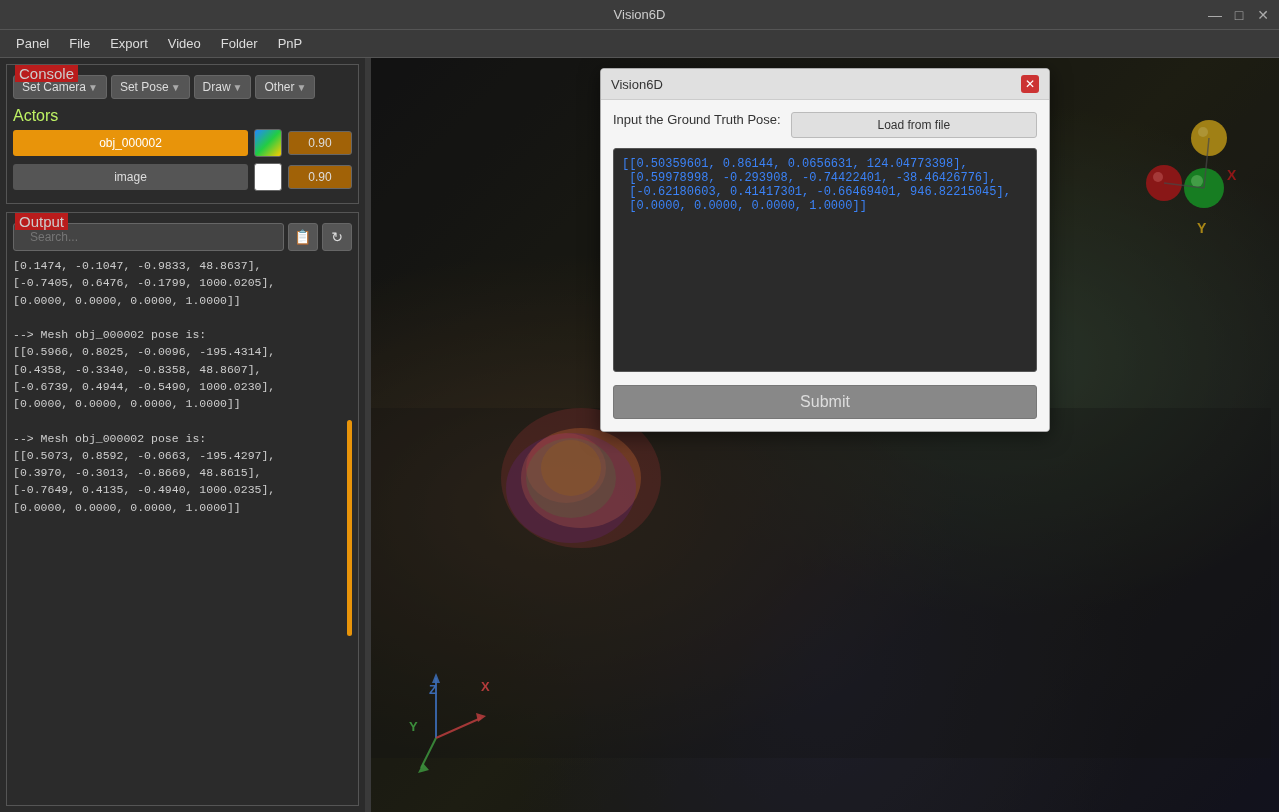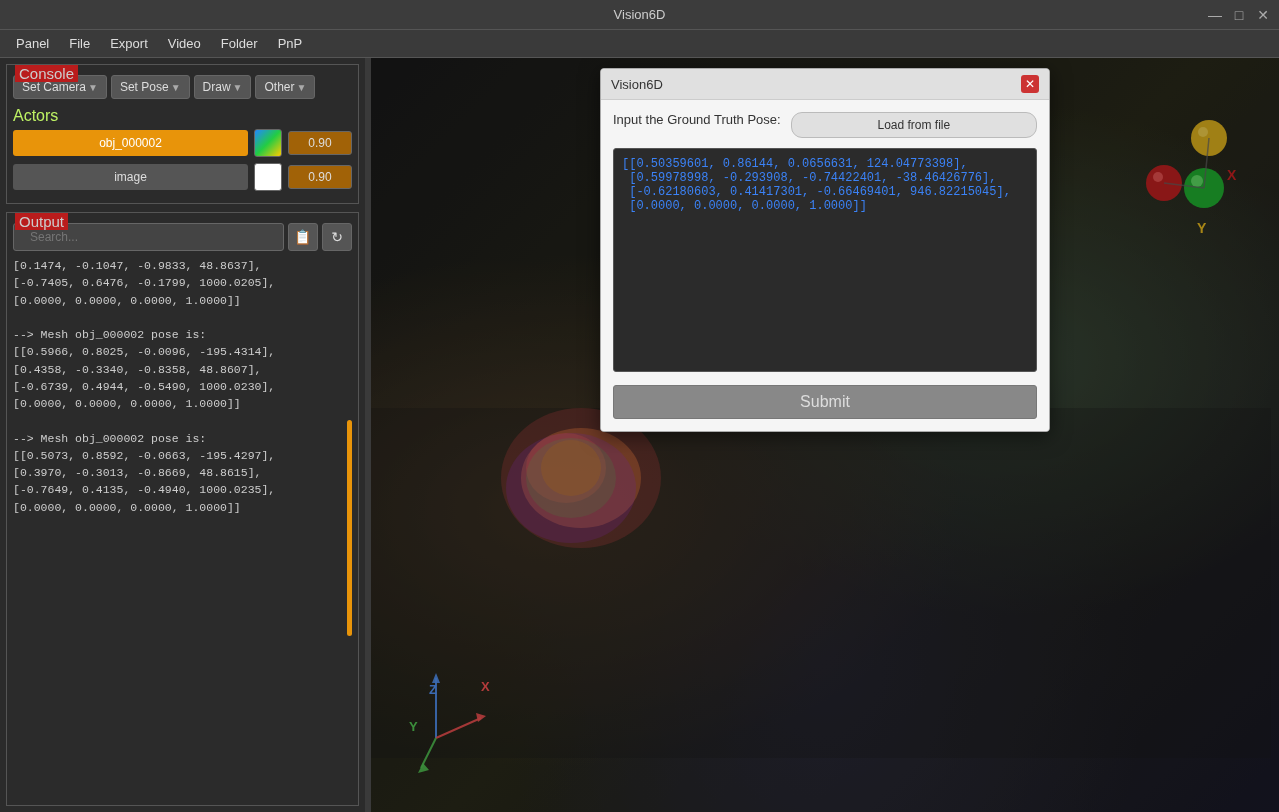--- a/index.html
+++ b/index.html
@@ -299,21 +299,21 @@
     }
     #modal-input-label {
       font-size: 13px;
       color: #333;
       white-space: nowrap;
     }
     #load-from-file-btn {
       padding: 5px 2px;
       background: #e0e0e0;
       border: 1px solid #bbb;
-      border-radius: 11px;
+      border-radius: 3px;
       color: #333;
       cursor: pointer;
       font-size: 12px;
       flex: 1;
     }
     #pose-textarea {
       width: 100%;
       height: 224px;
       background: #2b2b2b;
       border: 1px solid #555;

